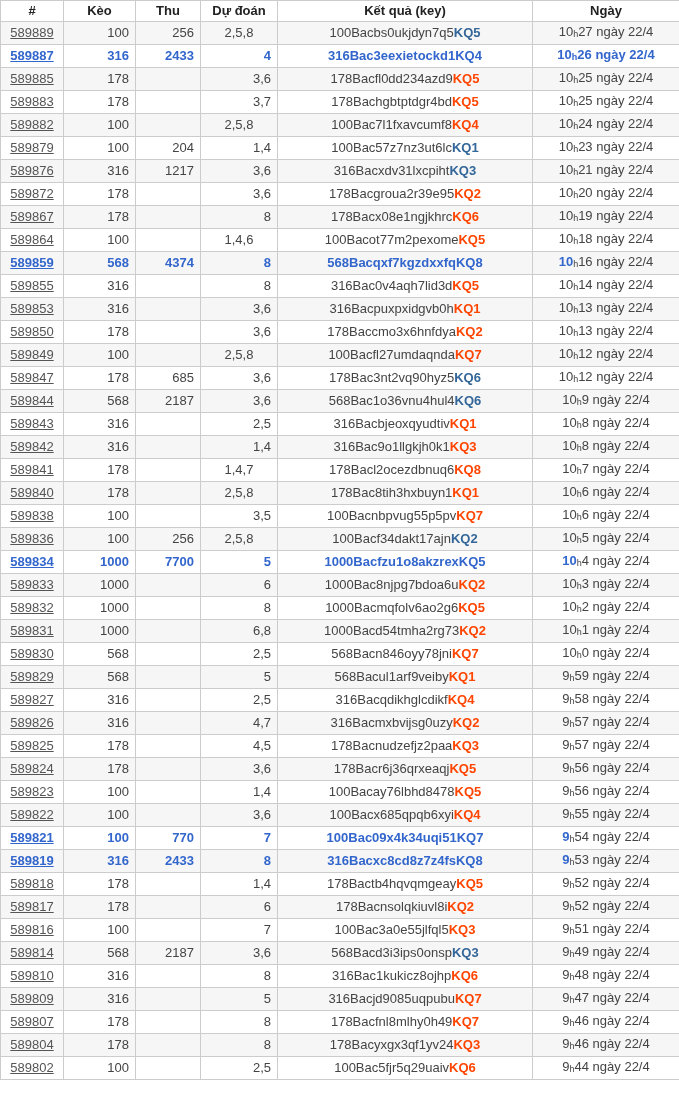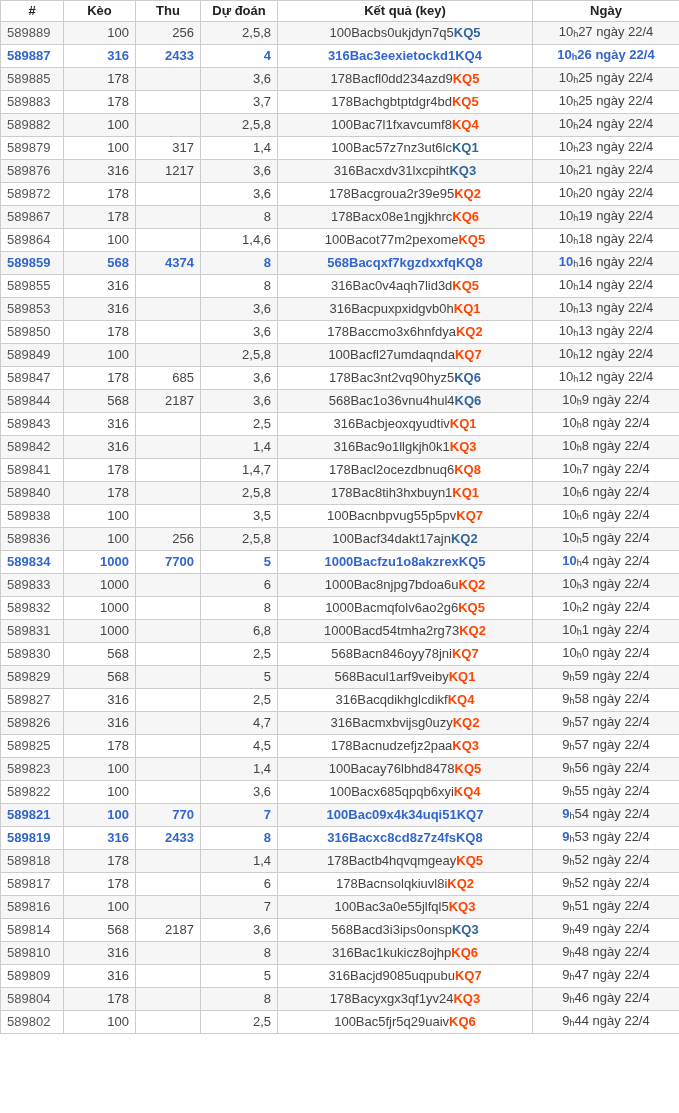--- a/index.html
+++ b/index.html
@@ -24,23 +24,23 @@
     white-space:nowrap;
   }
   thead th {
     color:#222;
     font-weight:bold;
     text-align:center;
     background:#fff;
   }
   tbody tr:nth-child(odd) td { background:#f6f6f6; }
   tbody tr:nth-child(even) td { background:#fff; }
-  td.c-id   { text-align:left;  color:#555; }
+  td.c-id   { text-align:center;  color:#555;text-decoration:underline; }
   td.num    { text-align:right; }
-  td.du-left{ text-align:right;  }
+  td.du-left{ text-align:center;  }
   td.key    { text-align:center; }
   td.date   { text-align:center;margin-top:44px; }
   .kq { font-weight:bold;text-align:right; }
   .kq-blue   { color:#336699; }
   .kq-orange { color:#ff4500; }
   tr.hl td, tr.hl td.c-id, tr.hl .kq { color:#3366cc; font-weight:bold; }
   tr.hl:not(.fd) td.date { color:#444; font-weight:normal; }
   tr.hl td.date .hr { color:#3366cc; font-weight:bold; }
   .hsub { font-size:9px; vertical-align:-1px; }
 </style>
@@ -103,21 +103,21 @@
         <td class="c-id">589882</td>
         <td class="num">100</td>
         <td class="num"></td>
         <td class="du-left">2,5,8</td>
         <td class="key"><span>100Bac7l1fxavcumf8</span><span class="kq kq-orange">KQ4</span></td>
         <td class="date"><span class="hr">10</span><span class="hsub">h</span><span>24 ngày 22/4</span></td>
       </tr>
       <tr>
         <td class="c-id">589879</td>
         <td class="num">100</td>
-        <td class="num">317</td>
+        <td class="num">204</td>
         <td class="num">1,4</td>
         <td class="key"><span>100Bac57z7nz3ut6lc</span><span class="kq kq-blue">KQ1</span></td>
         <td class="date"><span class="hr">10</span><span class="hsub">h</span><span>23 ngày 22/4</span></td>
       </tr>
       <tr>
         <td class="c-id">589876</td>
         <td class="num">316</td>
         <td class="num">1217</td>
         <td class="num">3,6</td>
         <td class="key"><span>316Bacxdv31lxcpiht</span><span class="kq kq-blue">KQ3</span></td>
@@ -317,20 +317,28 @@
       </tr>
       <tr>
         <td class="c-id">589825</td>
         <td class="num">178</td>
         <td class="num"></td>
         <td class="num">4,5</td>
         <td class="key"><span>178Bacnudzefjz2paa</span><span class="kq kq-orange">KQ3</span></td>
         <td class="date"><span class="hr">9</span><span class="hsub">h</span><span>57 ngày 22/4</span></td>
       </tr>
       <tr>
+        <td class="c-id">589824</td>
+        <td class="num">178</td>
+        <td class="num"></td>
+        <td class="num">3,6</td>
+        <td class="key"><span>178Bacr6j36qrxeaqj</span><span class="kq kq-orange">KQ5</span></td>
+        <td class="date"><span class="hr">9</span><span class="hsub">h</span><span>56 ngày 22/4</span></td>
+      </tr>
+      <tr>
         <td class="c-id">589823</td>
         <td class="num">100</td>
         <td class="num"></td>
         <td class="num">1,4</td>
         <td class="key"><span>100Bacay76lbhd8478</span><span class="kq kq-orange">KQ5</span></td>
         <td class="date"><span class="hr">9</span><span class="hsub">h</span><span>56 ngày 22/4</span></td>
       </tr>
       <tr>
         <td class="c-id">589822</td>
         <td class="num">100</td>
@@ -395,20 +403,28 @@
         <td class="key"><span>316Bac1kukicz8ojhp</span><span class="kq kq-orange">KQ6</span></td>
         <td class="date"><span class="hr">9</span><span class="hsub">h</span><span>48 ngày 22/4</span></td>
       </tr>
       <tr>
         <td class="c-id">589809</td>
         <td class="num">316</td>
         <td class="num"></td>
         <td class="num">5</td>
         <td class="key"><span>316Bacjd9085uqpubu</span><span class="kq kq-orange">KQ7</span></td>
         <td class="date"><span class="hr">9</span><span class="hsub">h</span><span>47 ngày 22/4</span></td>
+      </tr>
+      <tr>
+        <td class="c-id">589807</td>
+        <td class="num">178</td>
+        <td class="num"></td>
+        <td class="num">8</td>
+        <td class="key"><span>178Bacfnl8mlhy0h49</span><span class="kq kq-orange">KQ7</span></td>
+        <td class="date"><span class="hr">9</span><span class="hsub">h</span><span>46 ngày 22/4</span></td>
       </tr>
       <tr>
         <td class="c-id">589804</td>
         <td class="num">178</td>
         <td class="num"></td>
         <td class="num">8</td>
         <td class="key"><span>178Bacyxgx3qf1yv24</span><span class="kq kq-orange">KQ3</span></td>
         <td class="date"><span class="hr">9</span><span class="hsub">h</span><span>46 ngày 22/4</span></td>
       </tr>
       <tr>

